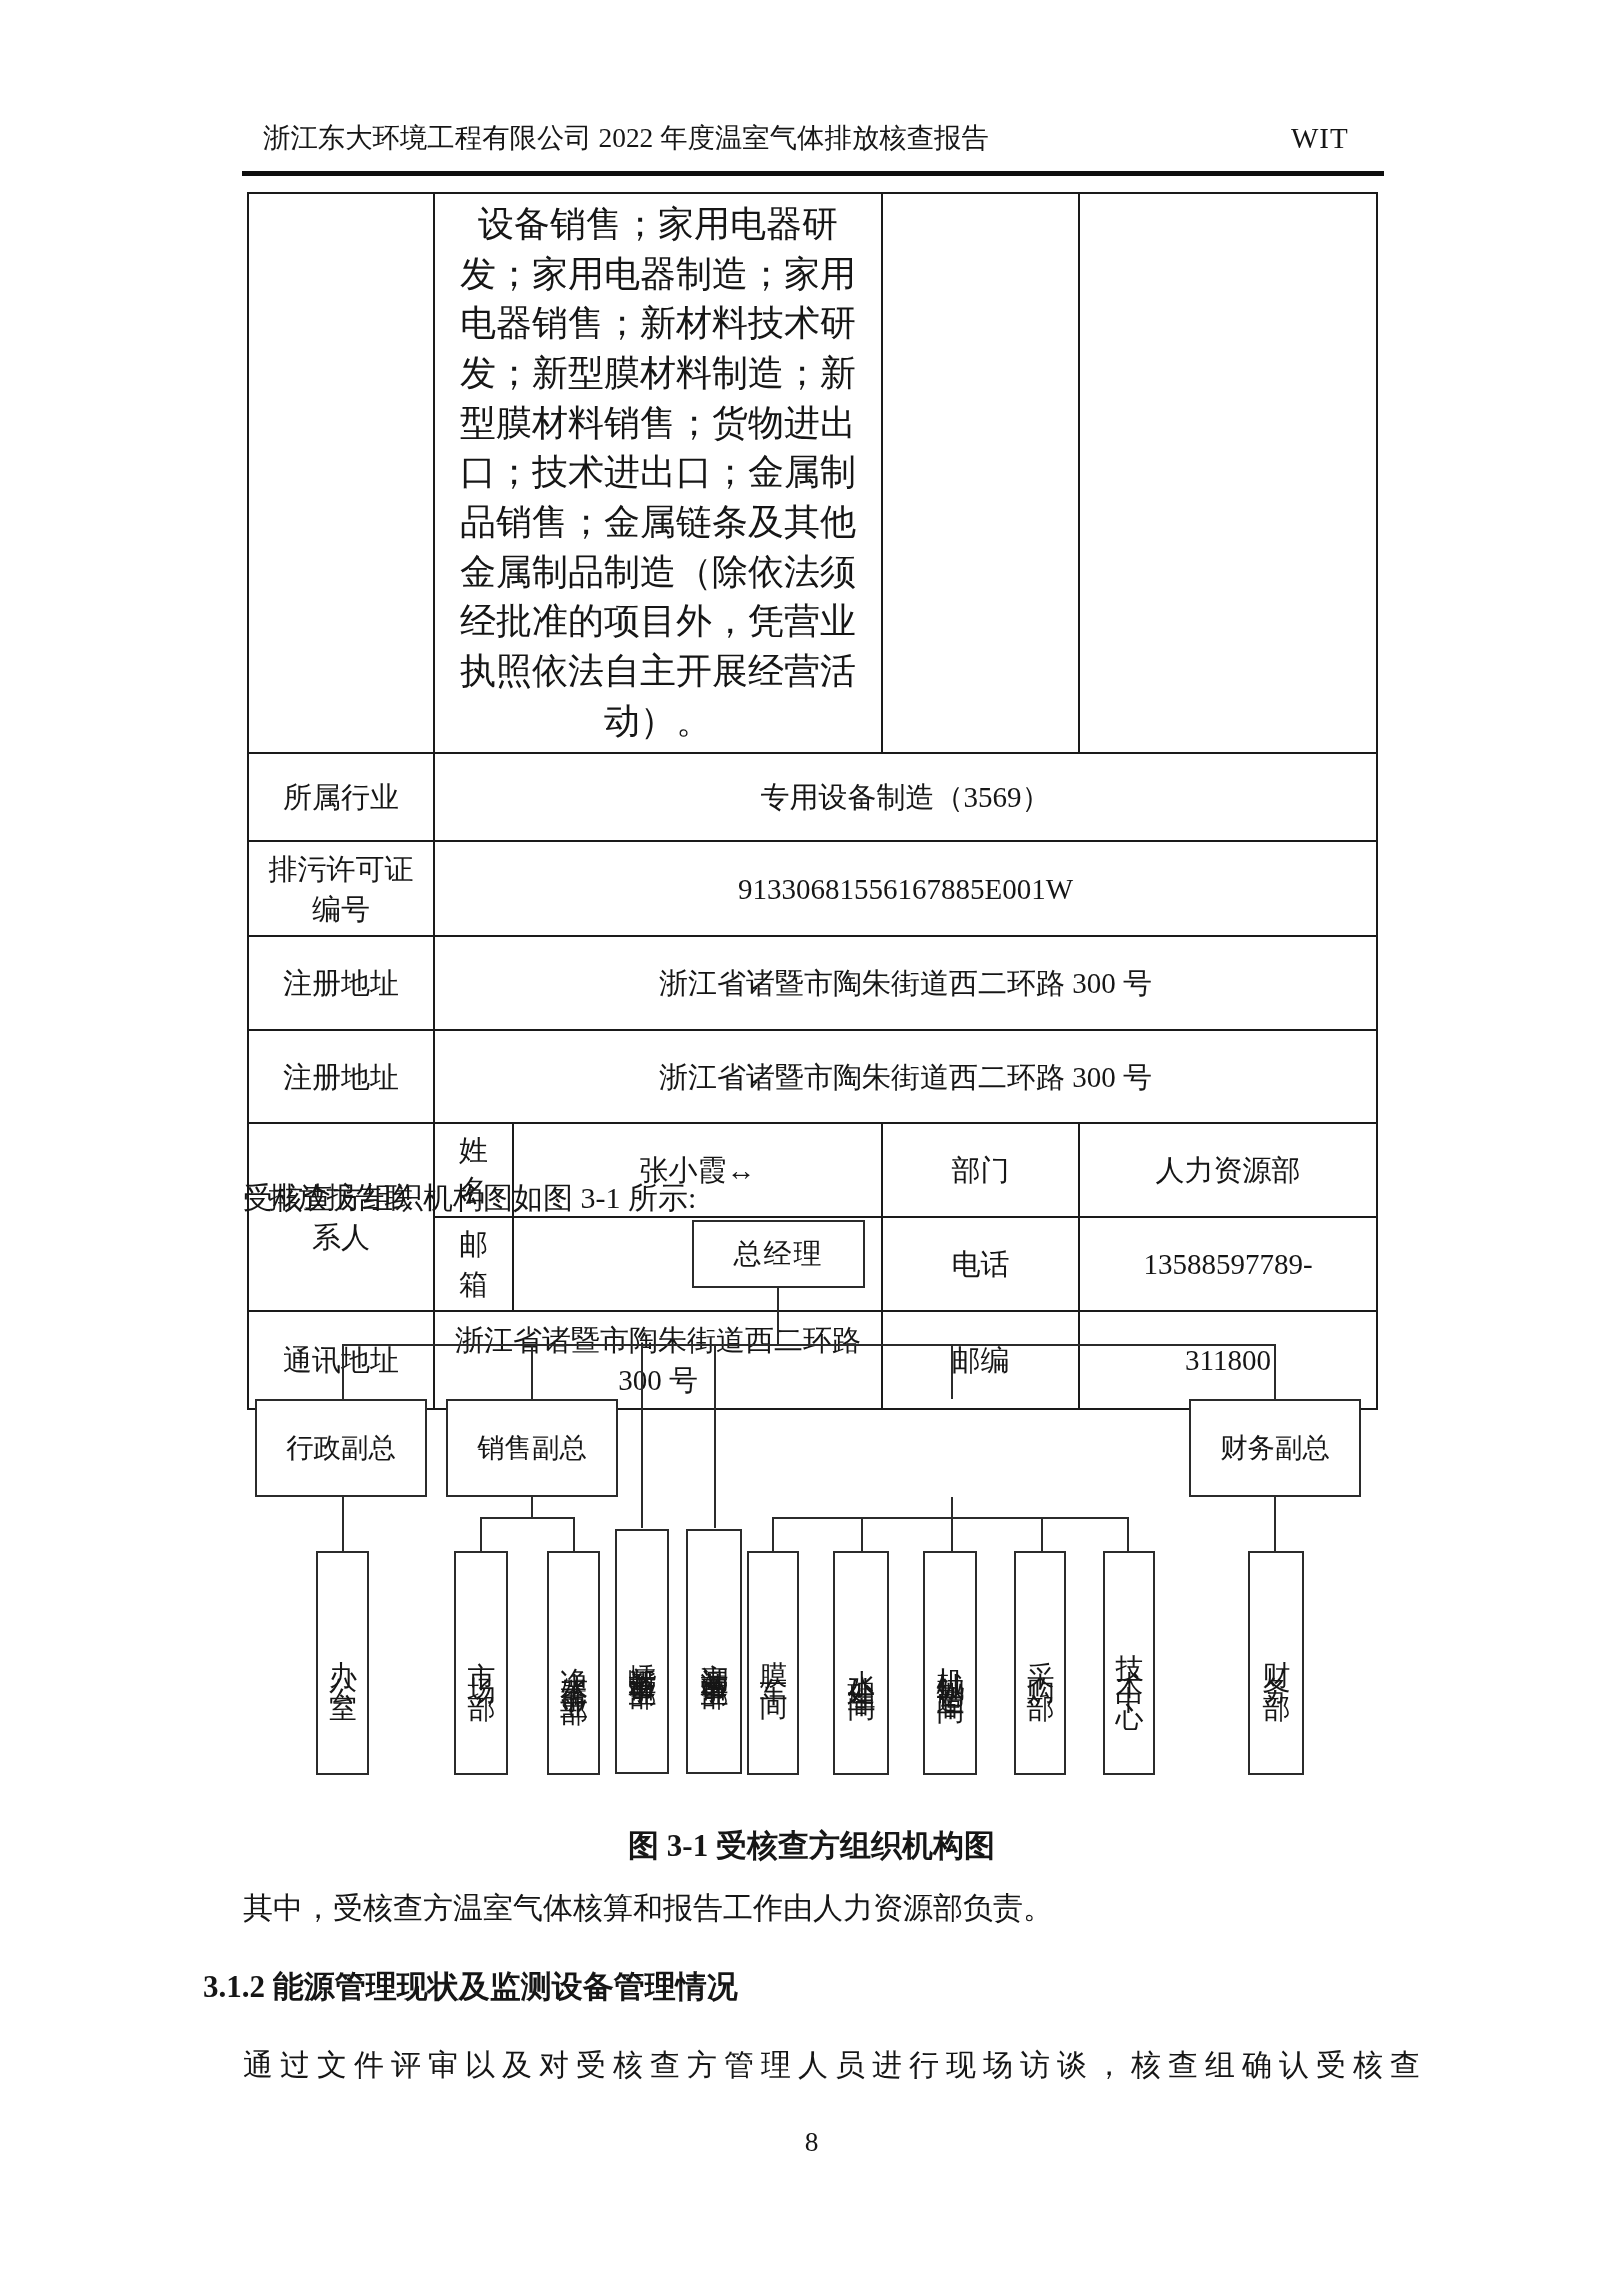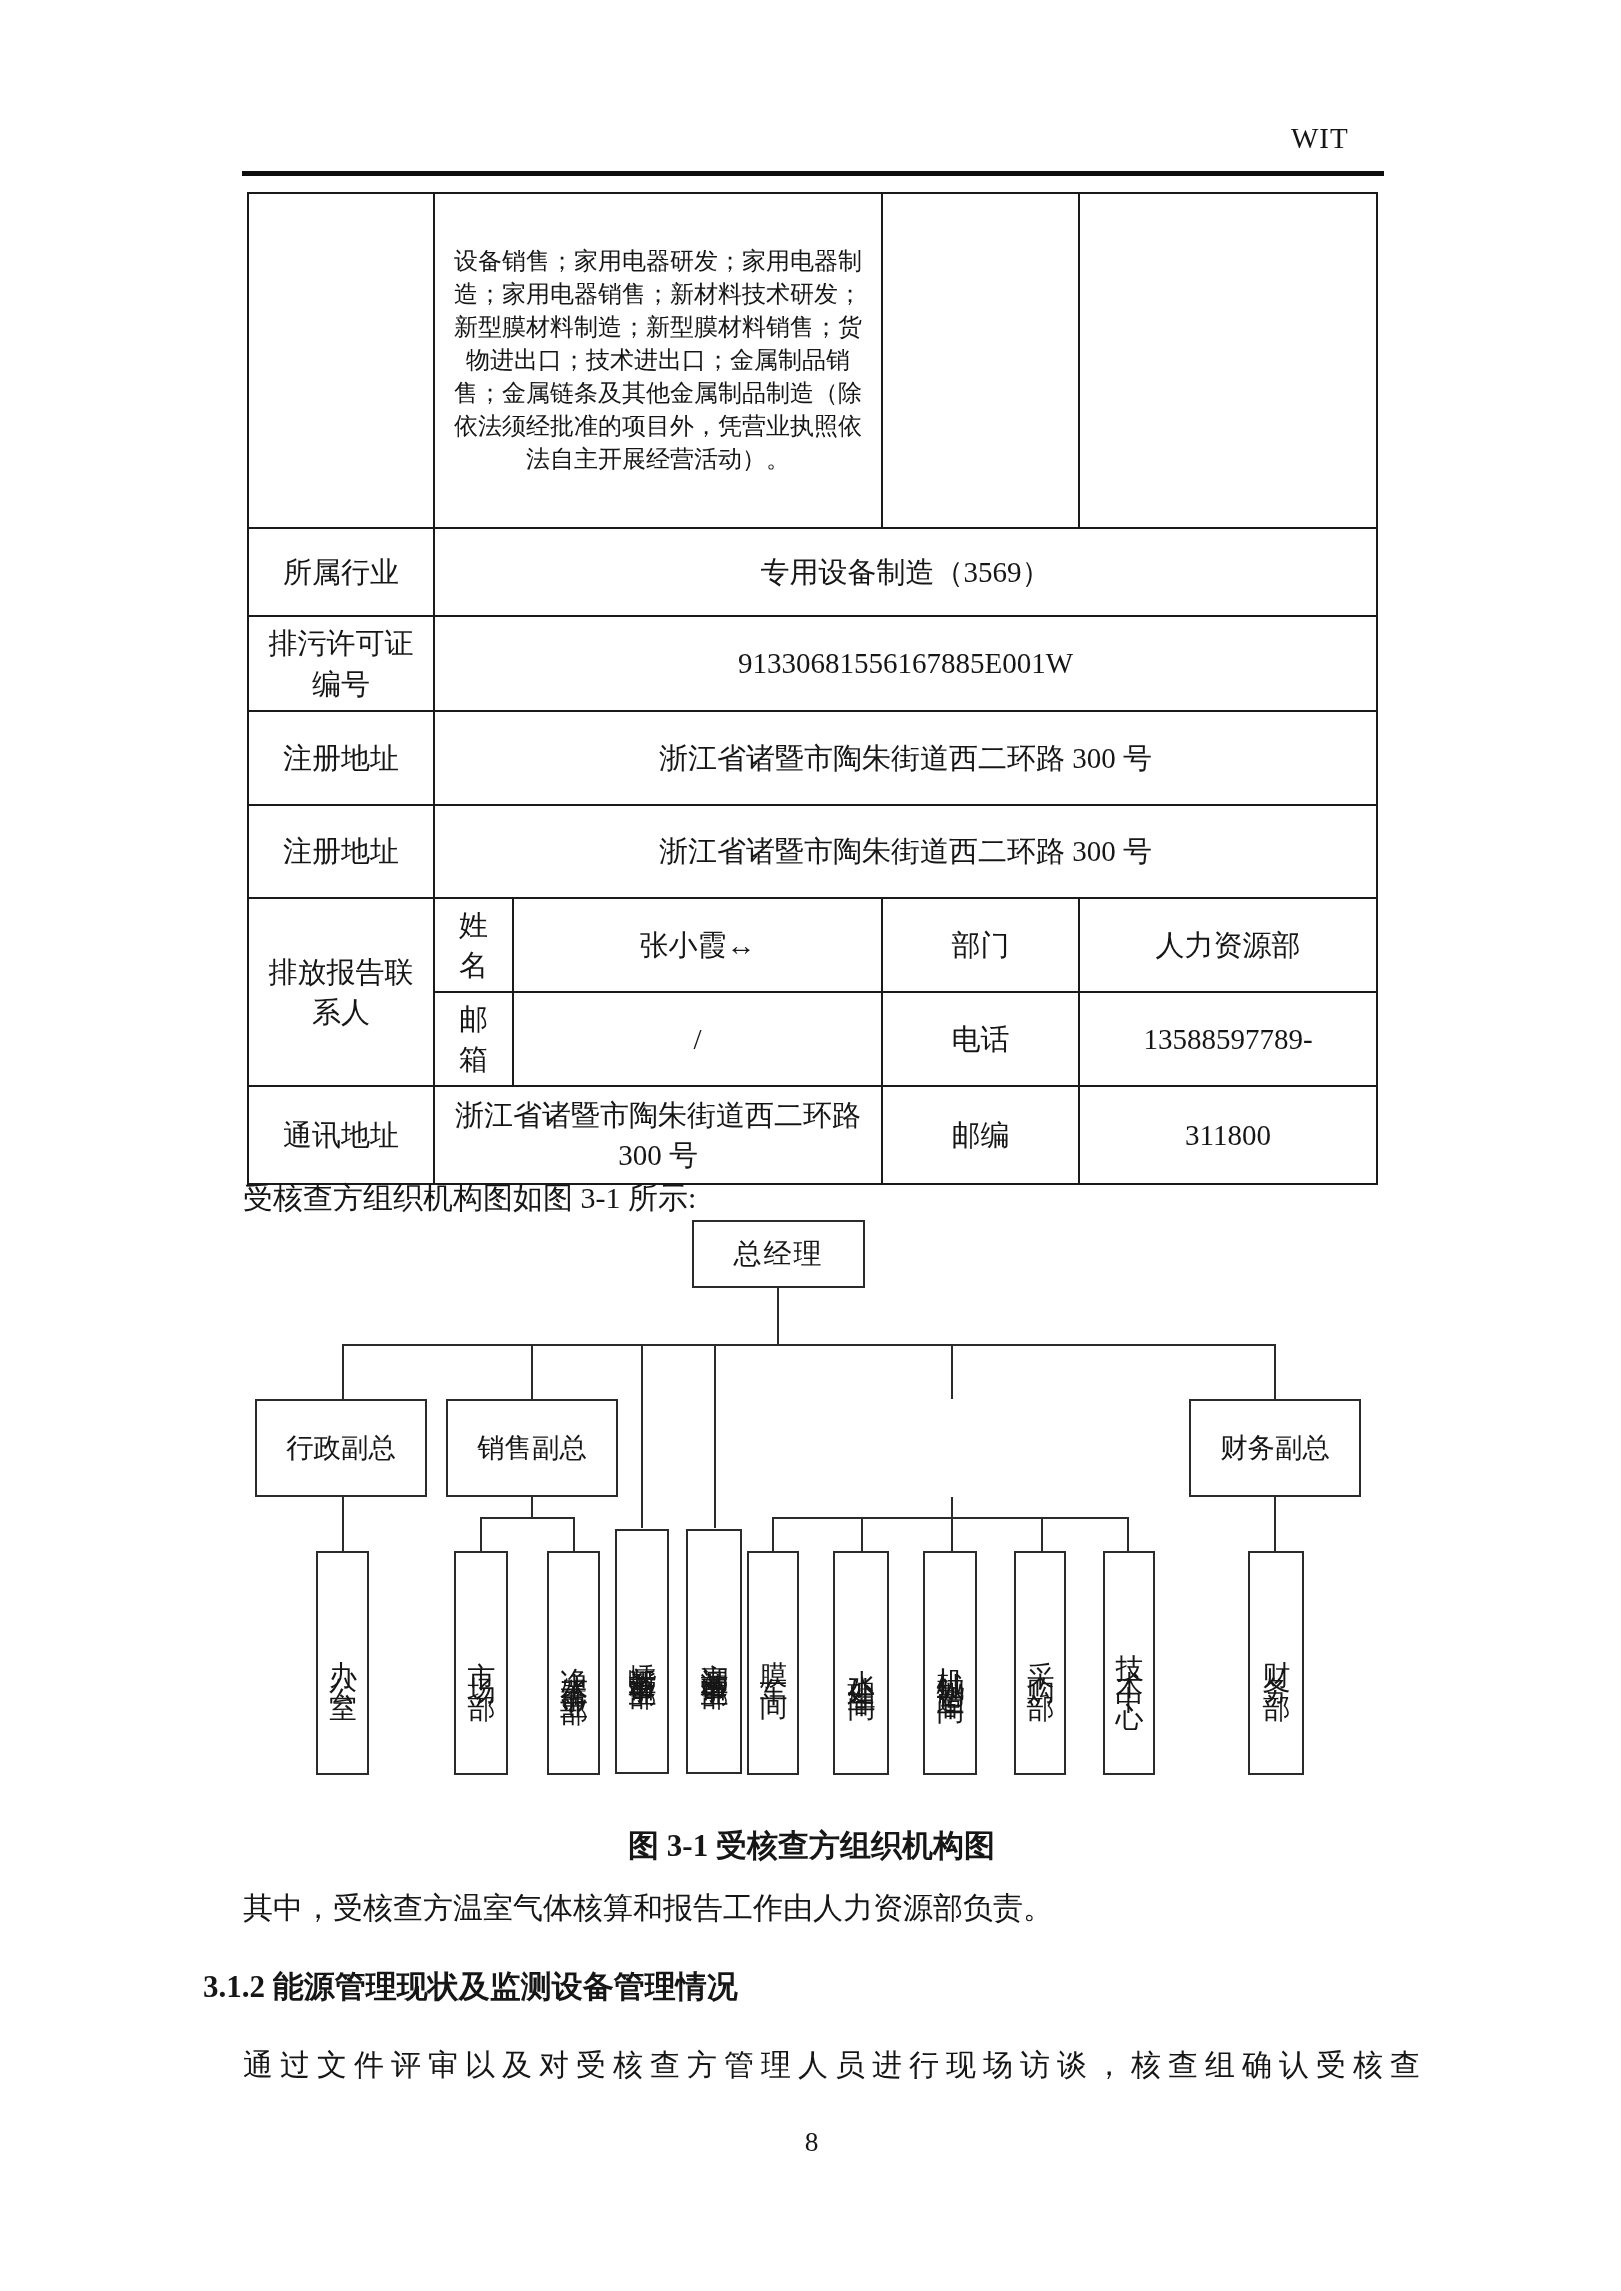--- a/index.html
+++ b/index.html
@@ -29,21 +29,21 @@
   table.info td{
     border:2px solid #1a1a1a;
     padding:5.9px 13.7px;
     vertical-align:middle;
     text-align:center;
     line-height:1.38;
   }
   table.info{border:2.9px solid #111;}
   td.scope{
     text-align:justify;
-    font-size:24px;line-height:42px;
+    font-size:36px;line-height:42px;
     padding:7.8px 17.6px;
     margin-left:14px;
   }
   td.leftval{text-align:left;padding-left:19.6px;}
   td.thickb{border-bottom-width:4.9px;}
 
   
   .para{
     position:absolute;left:203px;width:1217px;
     font-size:30px;line-height:1.45;
@@ -76,20 +76,21 @@
   .lv,.lh{position:absolute;background:#2b2b2b;}
   .lv{width:2px;}
   .lh{height:2px;}
 </style>
 </head>
 <body>
 
 <div class="page">
 
   <div class="hdr">
+    <div class="hdr-title">浙江东大环境工程有限公司 2022 年度温室气体排放核查报告</div>
     <div class="hdr-wit">WIT</div>
   </div>
   <div class="hdr-rule"></div>
 
   <table class="info">
     <colgroup>
         <col style="width:186px">
         <col style="width:79px">
         <col style="width:369px">
         <col style="width:197px">

